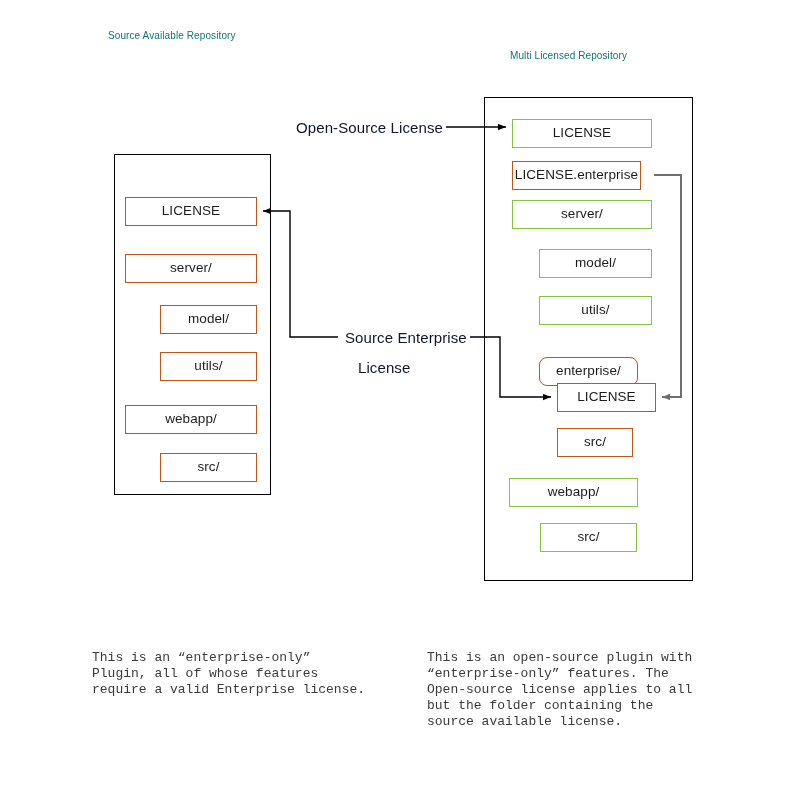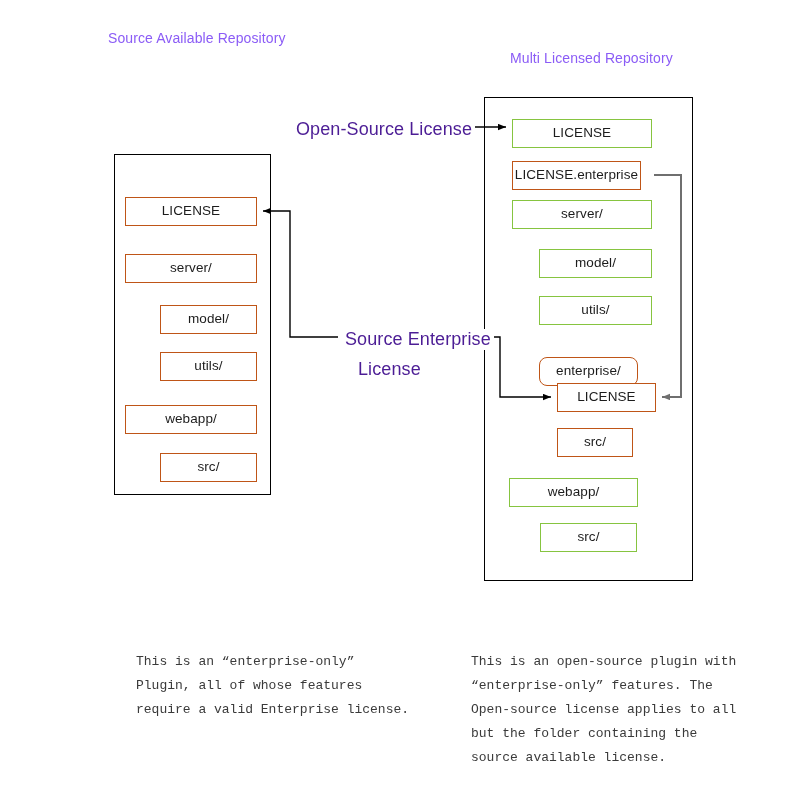--- a/index.html
+++ b/index.html
@@ -14,22 +14,22 @@
   }
   #canvas {
     position: relative;
     width: 788px;
     height: 801px;
     background: #ffffff;
     overflow: hidden;
   }
   .repo-title {
     position: absolute;
-    font-size: 14px;
-    color: #8b5cf6;
+    font-size: 10px;
+    color: #0f766e;
     white-space: nowrap;
     letter-spacing: 0.1px;
   }
   #title-left  { left: 108px; top: 30px; }
   #title-right { left: 510px; top: 30px; margin-top: 20px; }
 
   .repo-container {
     position: absolute;
     border: 1.6px solid #000000;
     background: transparent;
@@ -67,39 +67,38 @@
     position: absolute;
     left: 0;
     top: 0;
     width: 788px;
     height: 801px;
     pointer-events: none;
   }
 
   .edge-label {
     position: absolute;
-    font-size: 18px;
-    color: #4c1d95;
+    font-size: 15px;
+    color: #0f172a;
     white-space: nowrap;
     background: #ffffff;
     padding: 0 3px;
     letter-spacing: 0.1px;
   }
   #label-open-source { left: 293px; top: 119px; }
   #label-src-avail-1 { left: 342px; top: 329px; }
   #label-src-avail-2 { left: 355px; top: 359px; }
 
   .caption {
     position: absolute;
     font-family: "Liberation Mono", "DejaVu Sans Mono", monospace;
     font-size: 13px;
-    line-height: 24px;
+    line-height: 16px;
     color: #3a3a3a;
     white-space: pre;
-    margin-left: 44px;
   }
   #caption-left  { left: 92px;  top: 650px; }
   #caption-right { left: 427px; top: 650px; }
 </style>
 </head>
 <body>
 
 <div id="canvas">
 
   <div class="repo-title" id="title-left">Source Available Repository</div>

